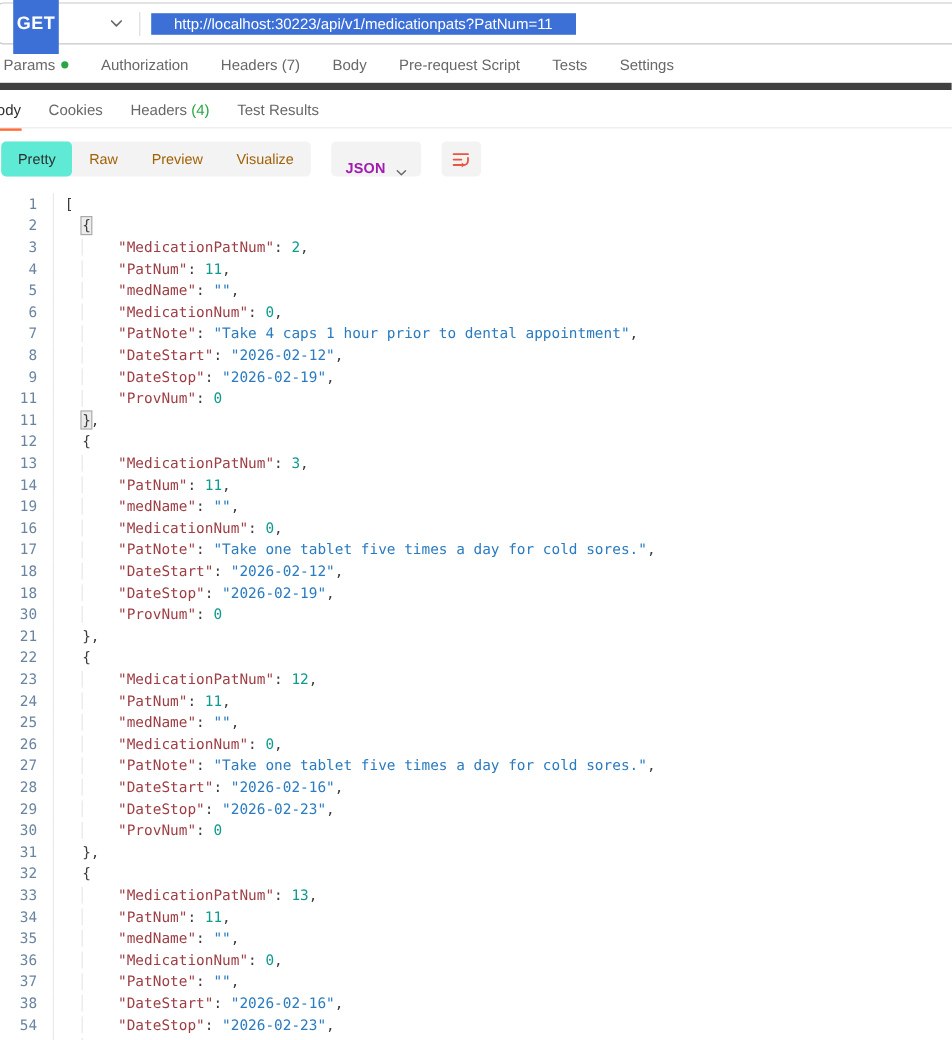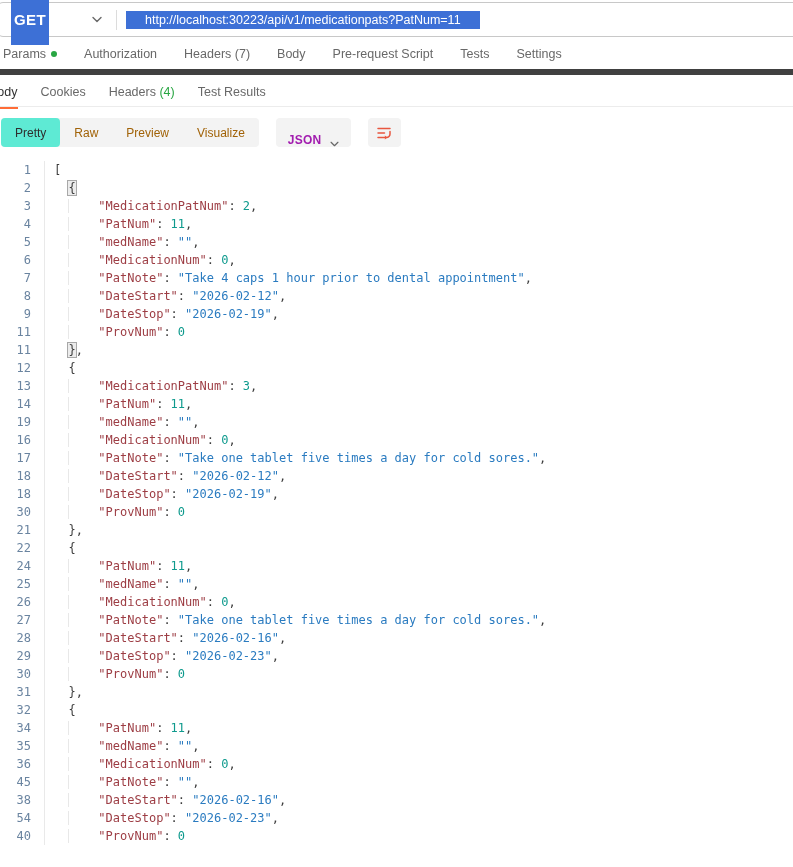--- a/index.html
+++ b/index.html
@@ -226,20 +226,24 @@
     </div>
     <div class="code-line">
       <span class="ln">21</span>
       <span class="lc"><span class="tk-p">  </span><span class="tk-p">}</span><span class="tk-p">,</span></span>
     </div>
     <div class="code-line">
       <span class="ln">22</span>
       <span class="lc"><span class="tk-p">  </span><span class="tk-p">{</span></span>
     </div>
     <div class="code-line">
+      <span class="ln">23</span>
+      <span class="lc"><span class="tk-p">  </span><span class="tk-ig">    </span><span class="tk-k">"MedicationPatNum"</span><span class="tk-p">: </span><span class="tk-n">12</span><span class="tk-p">,</span></span>
+    </div>
+    <div class="code-line">
       <span class="ln">24</span>
       <span class="lc"><span class="tk-p">  </span><span class="tk-ig">    </span><span class="tk-k">"PatNum"</span><span class="tk-p">: </span><span class="tk-n">11</span><span class="tk-p">,</span></span>
     </div>
     <div class="code-line">
       <span class="ln">25</span>
       <span class="lc"><span class="tk-p">  </span><span class="tk-ig">    </span><span class="tk-k">"medName"</span><span class="tk-p">: </span><span class="tk-s">""</span><span class="tk-p">,</span></span>
     </div>
     <div class="code-line">
       <span class="ln">26</span>
       <span class="lc"><span class="tk-p">  </span><span class="tk-ig">    </span><span class="tk-k">"MedicationNum"</span><span class="tk-p">: </span><span class="tk-n">0</span><span class="tk-p">,</span></span>
@@ -262,33 +266,37 @@
     </div>
     <div class="code-line">
       <span class="ln">31</span>
       <span class="lc"><span class="tk-p">  </span><span class="tk-p">}</span><span class="tk-p">,</span></span>
     </div>
     <div class="code-line">
       <span class="ln">32</span>
       <span class="lc"><span class="tk-p">  </span><span class="tk-p">{</span></span>
     </div>
     <div class="code-line">
+      <span class="ln">33</span>
+      <span class="lc"><span class="tk-p">  </span><span class="tk-ig">    </span><span class="tk-k">"MedicationPatNum"</span><span class="tk-p">: </span><span class="tk-n">13</span><span class="tk-p">,</span></span>
+    </div>
+    <div class="code-line">
       <span class="ln">34</span>
       <span class="lc"><span class="tk-p">  </span><span class="tk-ig">    </span><span class="tk-k">"PatNum"</span><span class="tk-p">: </span><span class="tk-n">11</span><span class="tk-p">,</span></span>
     </div>
     <div class="code-line">
       <span class="ln">35</span>
       <span class="lc"><span class="tk-p">  </span><span class="tk-ig">    </span><span class="tk-k">"medName"</span><span class="tk-p">: </span><span class="tk-s">""</span><span class="tk-p">,</span></span>
     </div>
     <div class="code-line">
       <span class="ln">36</span>
       <span class="lc"><span class="tk-p">  </span><span class="tk-ig">    </span><span class="tk-k">"MedicationNum"</span><span class="tk-p">: </span><span class="tk-n">0</span><span class="tk-p">,</span></span>
     </div>
     <div class="code-line">
-      <span class="ln">45</span>
+      <span class="ln">37</span>
       <span class="lc"><span class="tk-p">  </span><span class="tk-ig">    </span><span class="tk-k">"PatNote"</span><span class="tk-p">: </span><span class="tk-s">""</span><span class="tk-p">,</span></span>
     </div>
     <div class="code-line">
       <span class="ln">38</span>
       <span class="lc"><span class="tk-p">  </span><span class="tk-ig">    </span><span class="tk-k">"DateStart"</span><span class="tk-p">: </span><span class="tk-s">"2026-02-16"</span><span class="tk-p">,</span></span>
     </div>
     <div class="code-line">
       <span class="ln">54</span>
       <span class="lc"><span class="tk-p">  </span><span class="tk-ig">    </span><span class="tk-k">"DateStop"</span><span class="tk-p">: </span><span class="tk-s">"2026-02-23"</span><span class="tk-p">,</span></span>
     </div>

